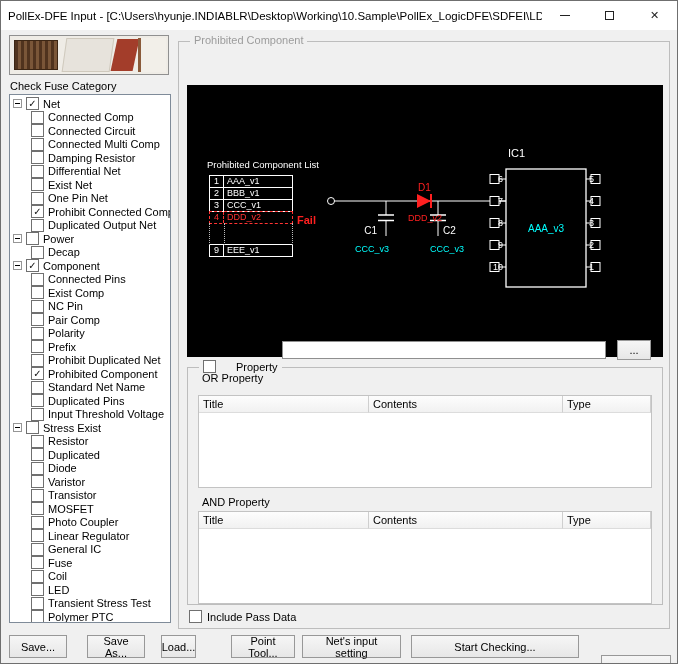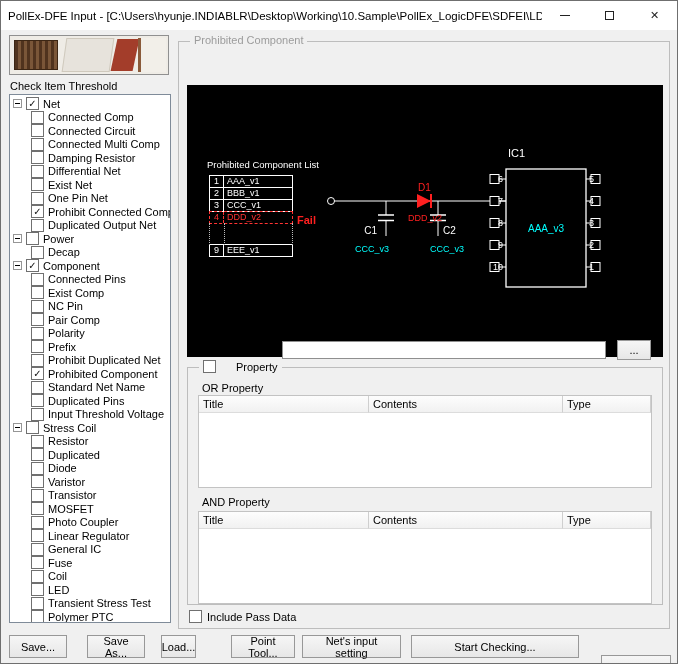--- a/index.html
+++ b/index.html
@@ -94,21 +94,21 @@
         <span class="glyph-close">✕</span>
       </div>
   </div>
 
   <div class="logo">
     <div class="chip"></div>
     <div class="card1"></div>
     <div class="card2"></div>
     <div class="card3"></div>
   </div>
-  <div class="cat-label">Check Item Threshold</div>
+  <div class="cat-label">Check Fuse Category</div>
   <div class="tree">
       <div class="tree-row level0">
         <span class="expander"></span>
         <span class="cbx">✓</span>
         <span class="tlabel">Net</span>
       </div>
       <div class="tree-row level1">
         <span class="cbx"></span>
         <span class="tlabel">Connected Comp</span>
       </div>
@@ -198,21 +198,21 @@
         <span class="cbx"></span>
         <span class="tlabel">Duplicated Pins</span>
       </div>
       <div class="tree-row level1">
         <span class="cbx"></span>
         <span class="tlabel">Input Threshold Voltage</span>
       </div>
       <div class="tree-row level0">
         <span class="expander"></span>
         <span class="cbx"></span>
-        <span class="tlabel">Stress Coil</span>
+        <span class="tlabel">Stress Exist</span>
       </div>
       <div class="tree-row level1">
         <span class="cbx"></span>
         <span class="tlabel">Resistor</span>
       </div>
       <div class="tree-row level1">
         <span class="cbx"></span>
         <span class="tlabel">Duplicated</span>
       </div>
       <div class="tree-row level1">
@@ -367,21 +367,21 @@
 
   <div class="cg-label">Compnent Group</div>
   <input class="cg-input" type="text" value="" style="">
   <button class="btn browse-btn">...</button>
 
   <div class="groupbox prop-group">
     <span class="gtitle prop-title">
       <span class="cbx"></span>
       <span>Property</span>
     </span>
-    <div class="sub-label" style="top:4px;margin-top:10px;">OR Property</div>
+    <div class="sub-label" style="top:4px;">OR Property</div>
     <div class="listctl" style="top:27px;">
       <div class="lhead">
           <div class="hcell" style="width: 170px;">Title</div>
           <div class="hcell" style="width: 194px;">Contents</div>
           <div class="hcell" style="flex: 1 1 0%;">Type</div>
         </div>
       <div class="lbody"></div>
     </div>
     <div class="sub-label" style="top:128px;">AND Property</div>
     <div class="listctl" style="top:143px;">

